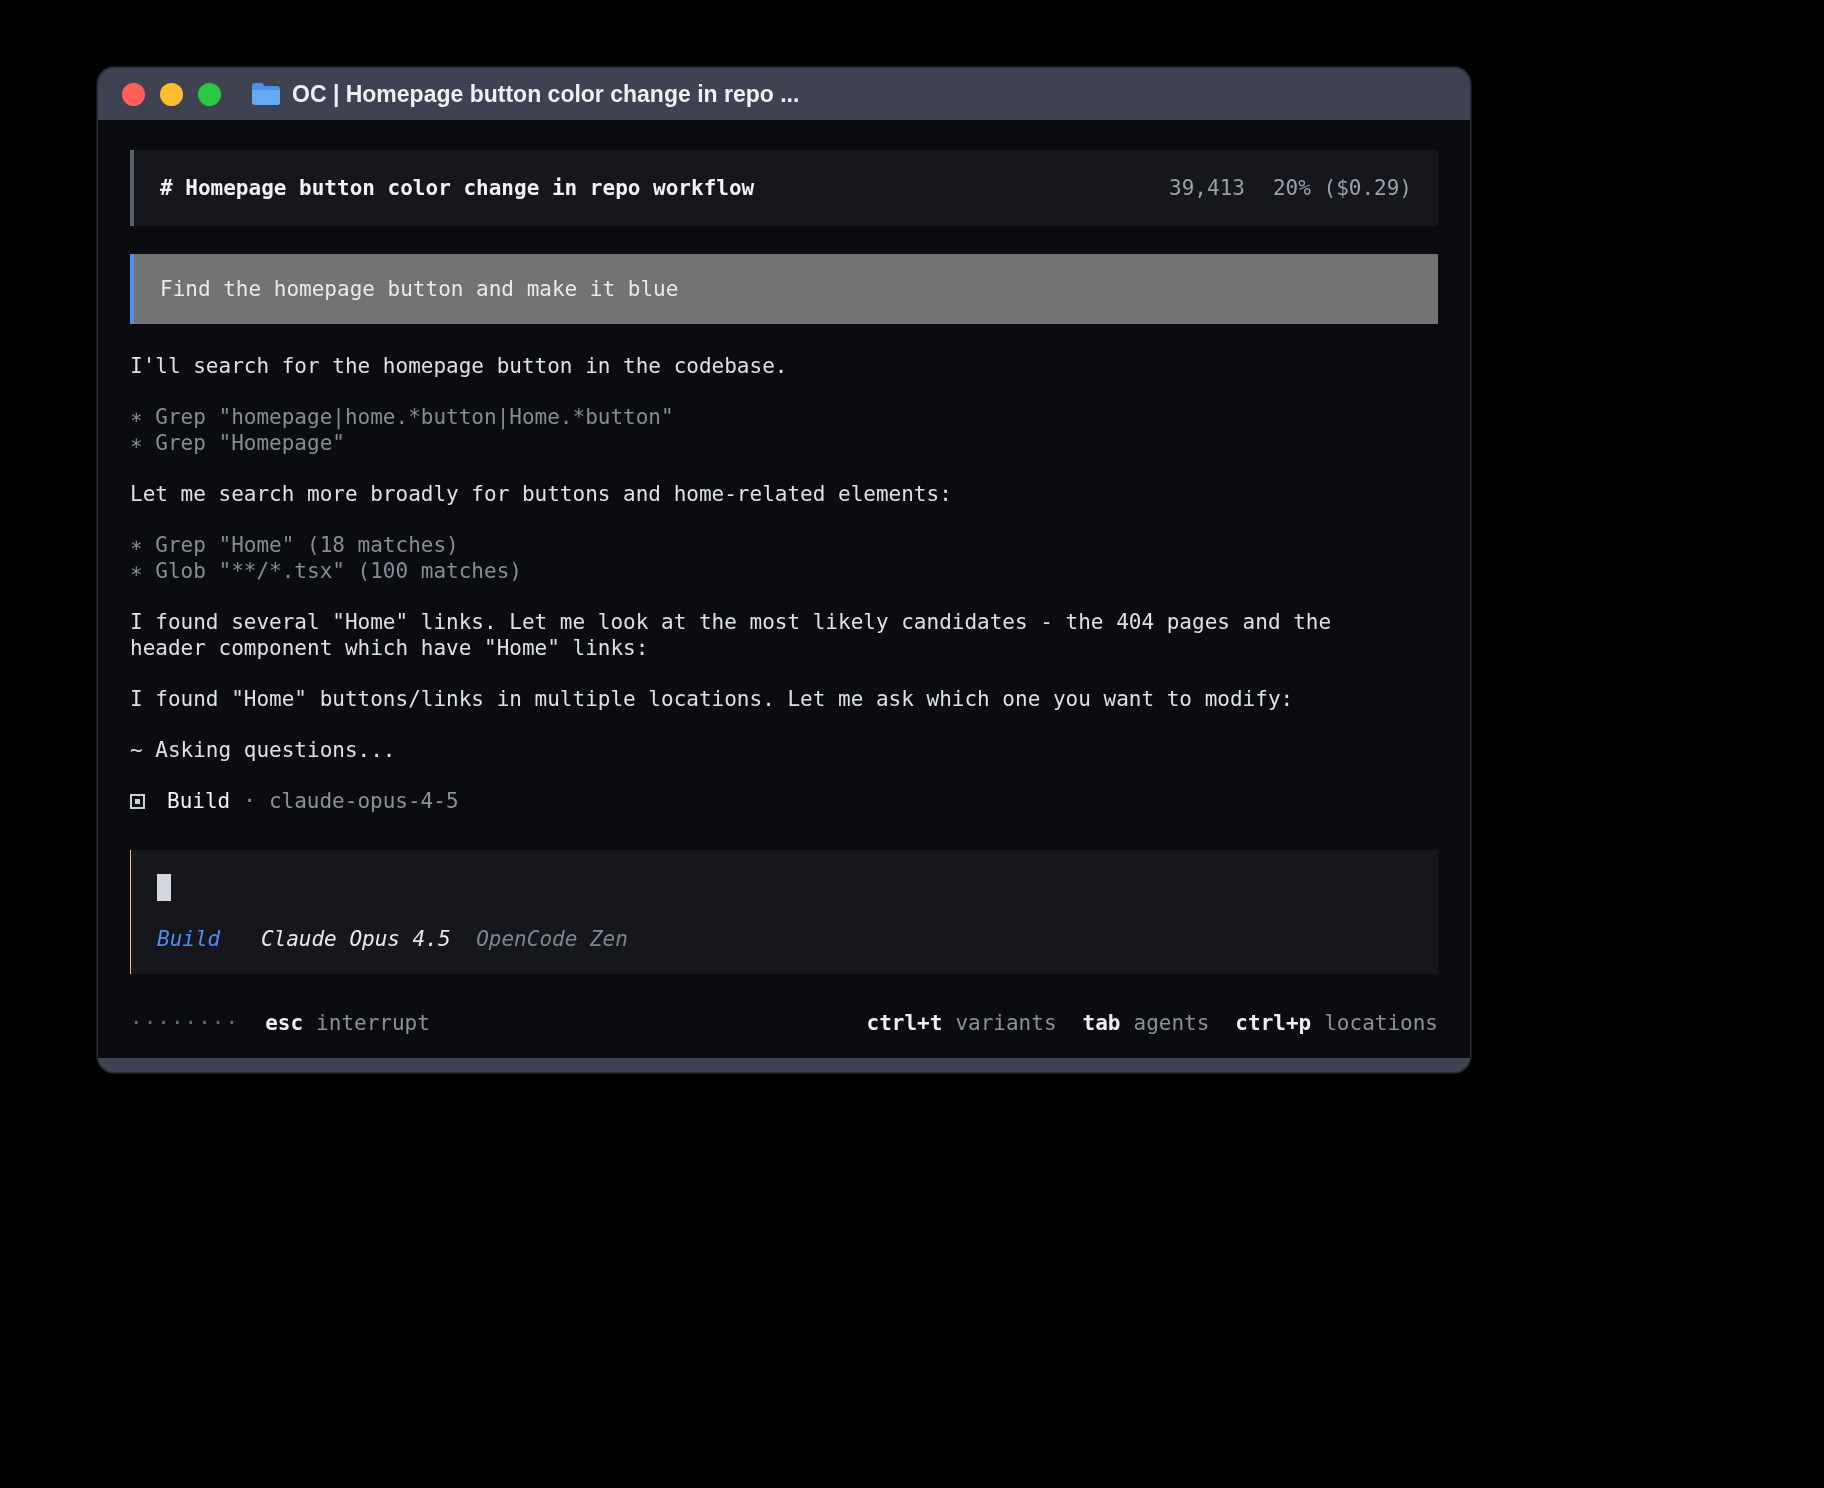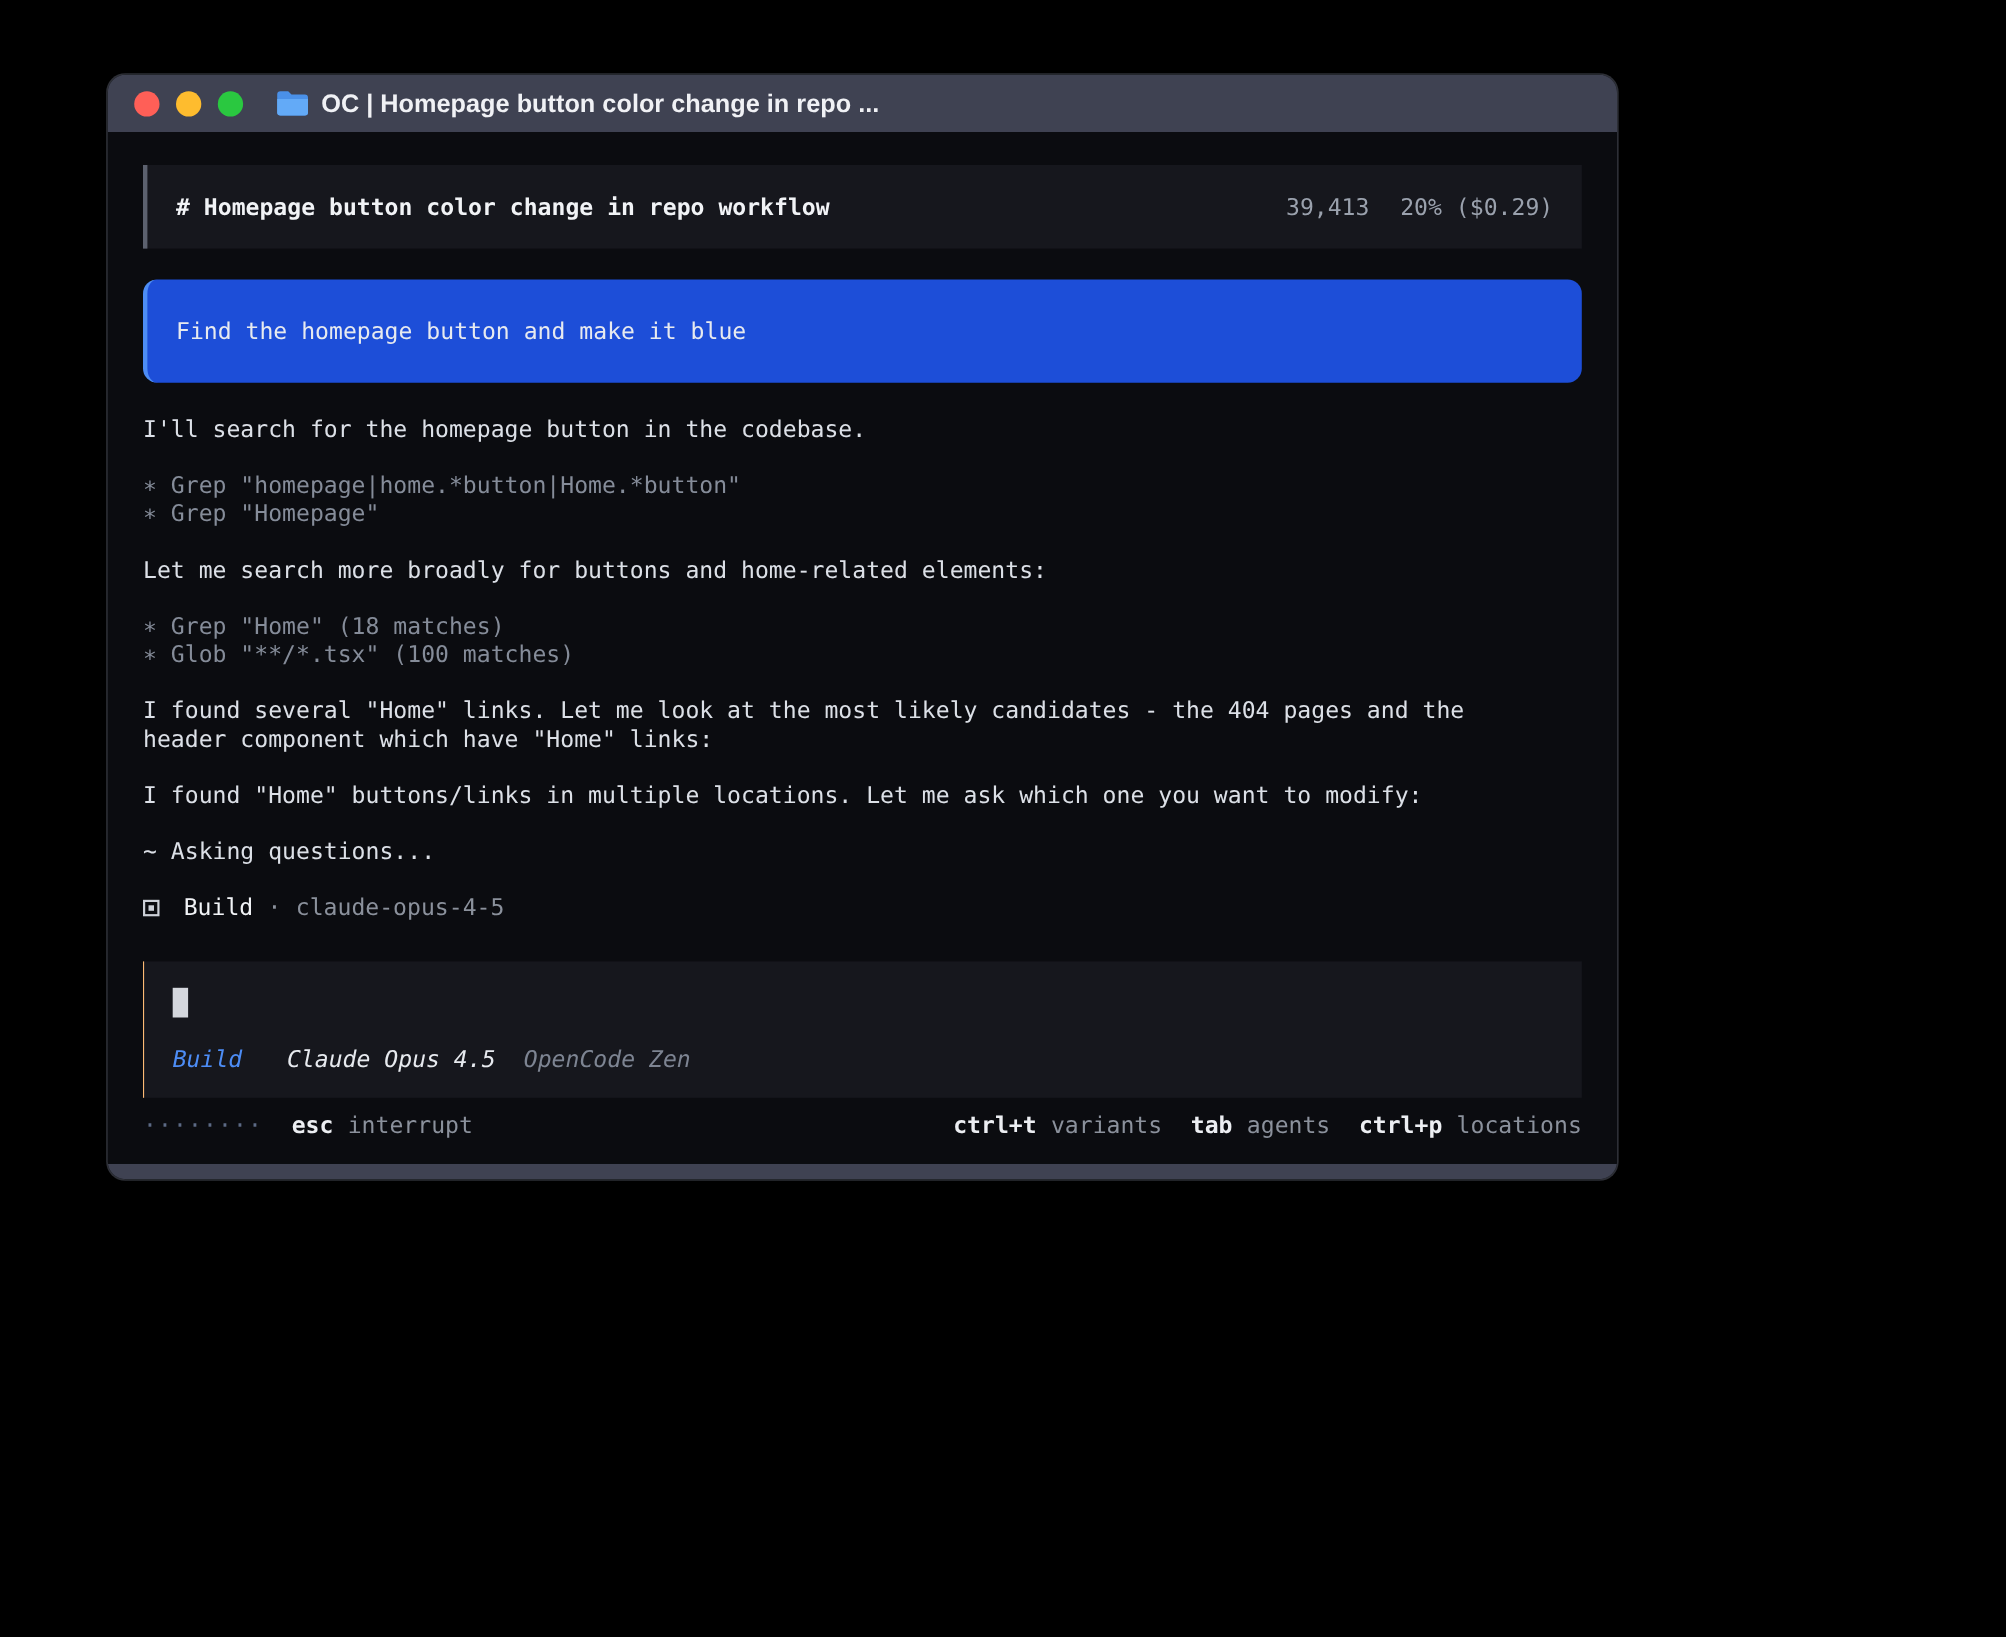--- a/index.html
+++ b/index.html
@@ -48,25 +48,24 @@
     background: #16171d;
     border-left: 4px solid #5c616e;
     padding: 25px 26px;
     display: flex; justify-content: space-between; align-items: center;
   }
   .sh-title { font-weight: bold; color: #f1f3f6; white-space: nowrap; }
   .sh-stats { color: #9aa1ad; display: inline-flex; gap: 28px; white-space: nowrap; }
 
   .user-msg {
     margin-top: 28px;
-    background: #1d4ed8;
+    background: #737373;
     border-left: 4px solid #4d8df6;
-    padding: 34px 26px;
+    padding: 22px 26px;
     color: #e7eaef;
-    border-radius: 13px;
   }
 
   .transcript { margin-top: 29px; max-width: 1240px; }
   .para { margin-bottom: 25px; }
   .para:last-child { margin-bottom: 0; }
   .para.text { color: #dce0e7; }
   .para.tool { color: #858c99; }
   .tline { white-space: pre-wrap; }
 
   .agent-row { margin-top: 25px; display: flex; align-items: center; }

